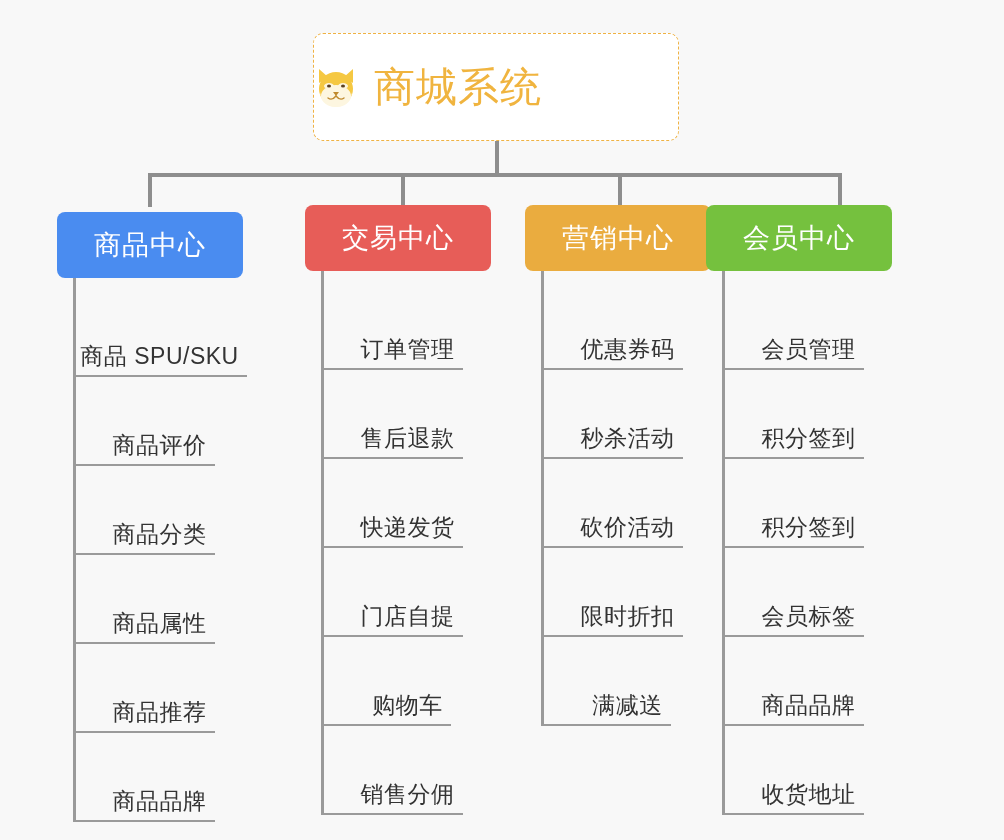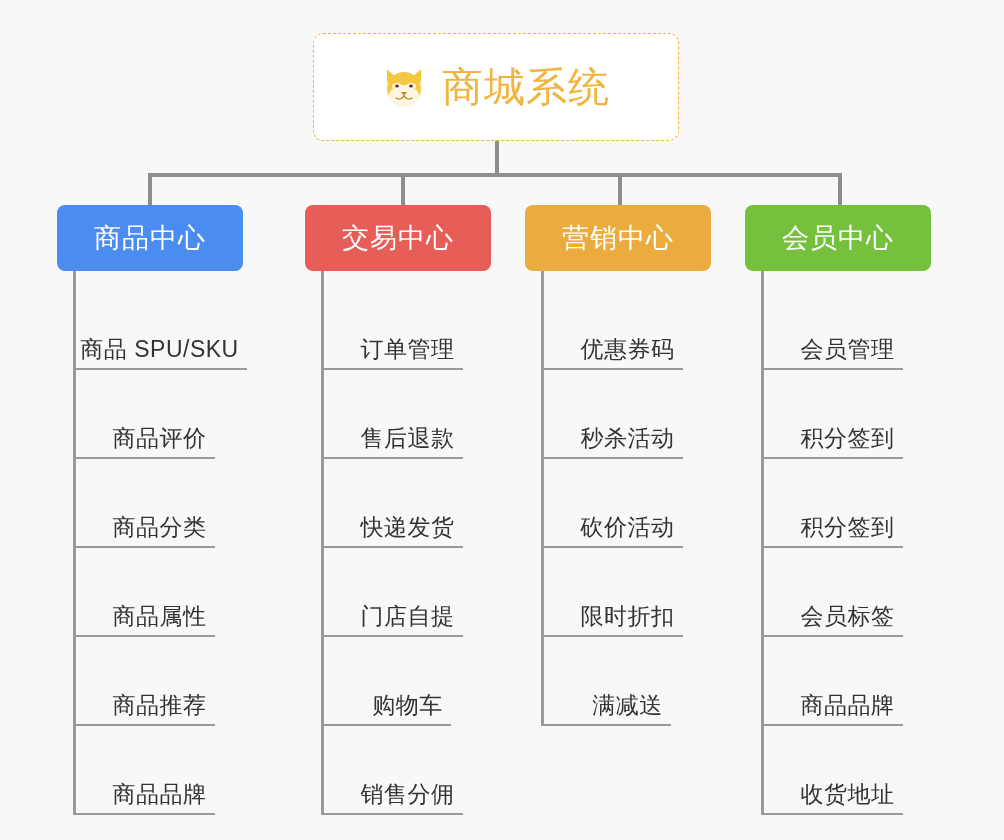--- a/index.html
+++ b/index.html
@@ -27,21 +27,21 @@
     left: 313px;
     top: 33px;
     width: 366px;
     height: 108px;
     background: #ffffff;
     border: 1px dashed #efb243;
     border-radius: 10px;
     box-sizing: border-box;
     display: flex;
     align-items: center;
-    justify-content: center;
+    justify-content: flex-start;
     gap: 14px;
   }
   .root-emoji {
     font-size: 40px;
     line-height: 1;
     display: block;
     width: 46px;
     height: 46px;
     position: relative;
   }
@@ -156,21 +156,21 @@
   </div>
 
   <div class="conn conn-stem"></div>
   <div class="conn conn-bus"></div>
   <div class="conn conn-drop" style="left:148px"></div>
   <div class="conn conn-drop" style="left:401px"></div>
   <div class="conn conn-drop" style="left:618px"></div>
   <div class="conn conn-drop" style="left:838px"></div>
 
   <div class="column" style="left:57px">
-    <div class="col-header" style="background: rgb(74, 140, 240);">
+    <div class="col-header" style="background: rgb(74, 140, 240); margin-top: 7px;">
       <span>商品中心</span>
     </div>
     <div class="col-body">
       <div class="leaf">
           <span class="leaf-label">商品 SPU/SKU</span>
           <span class="leaf-line" style="width: 170.688px;"></span>
         </div>
       <div class="leaf">
           <span class="leaf-label">商品评价</span>
           <span class="leaf-line" style="width: 138.5px;"></span>
@@ -247,21 +247,21 @@
           <span class="leaf-label">限时折扣</span>
           <span class="leaf-line" style="width: 138.5px;"></span>
         </div>
       <div class="leaf">
           <span class="leaf-label">满减送</span>
           <span class="leaf-line" style="width: 126.75px;"></span>
         </div>
     </div>
   </div>
 
-  <div class="column" style="left:745px">
+  <div class="column" style="left:706px">
     <div class="col-header" style="background: rgb(117, 193, 62);">
       <span>会员中心</span>
     </div>
     <div class="col-body">
       <div class="leaf">
           <span class="leaf-label">会员管理</span>
           <span class="leaf-line" style="width: 138.5px;"></span>
         </div>
       <div class="leaf">
           <span class="leaf-label">积分签到</span>

